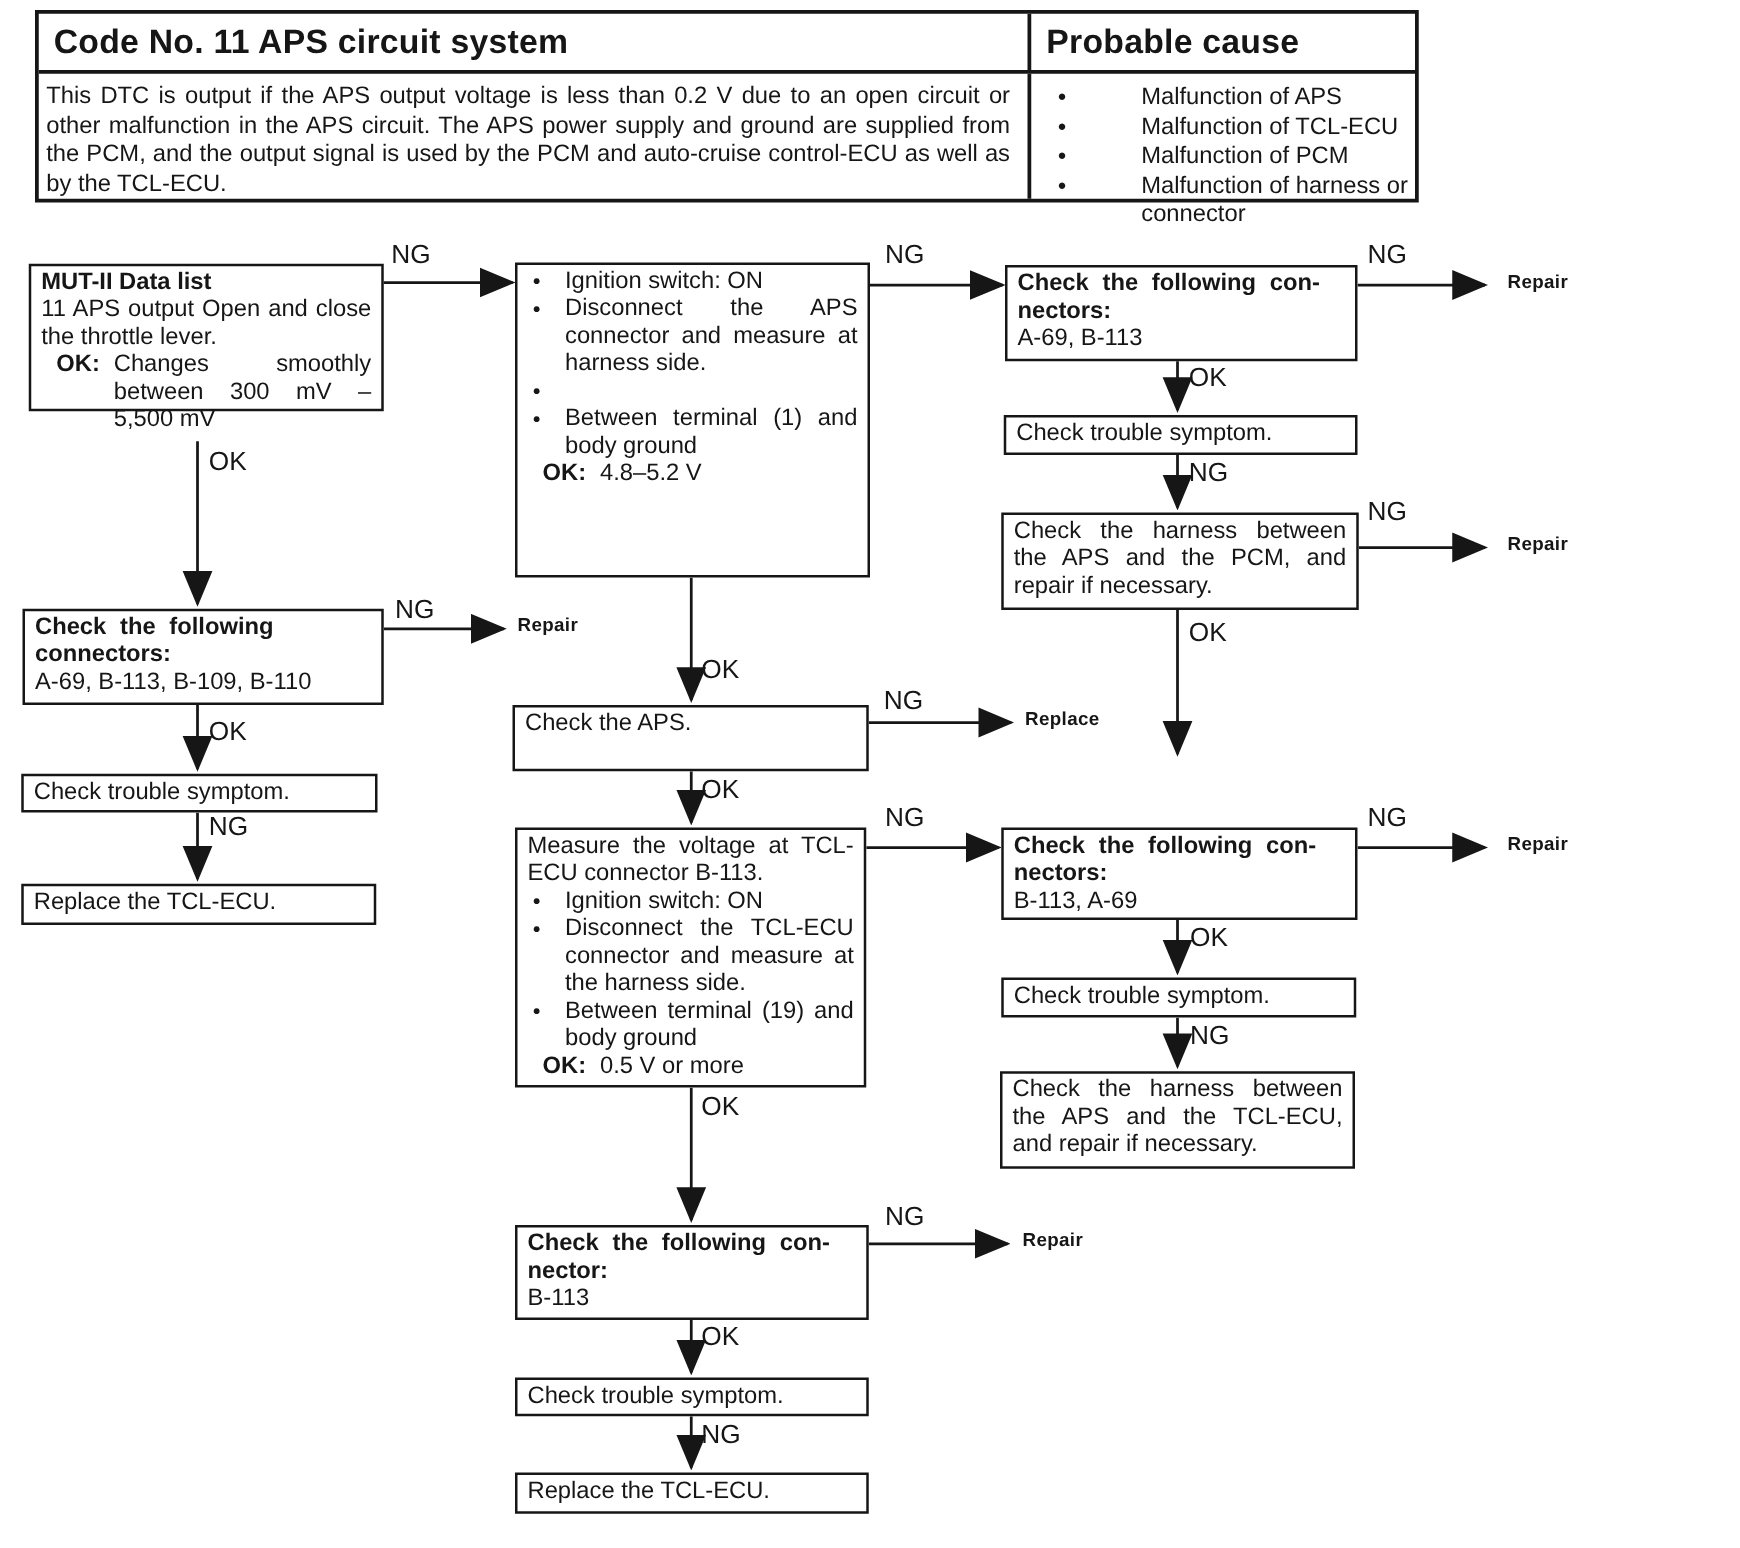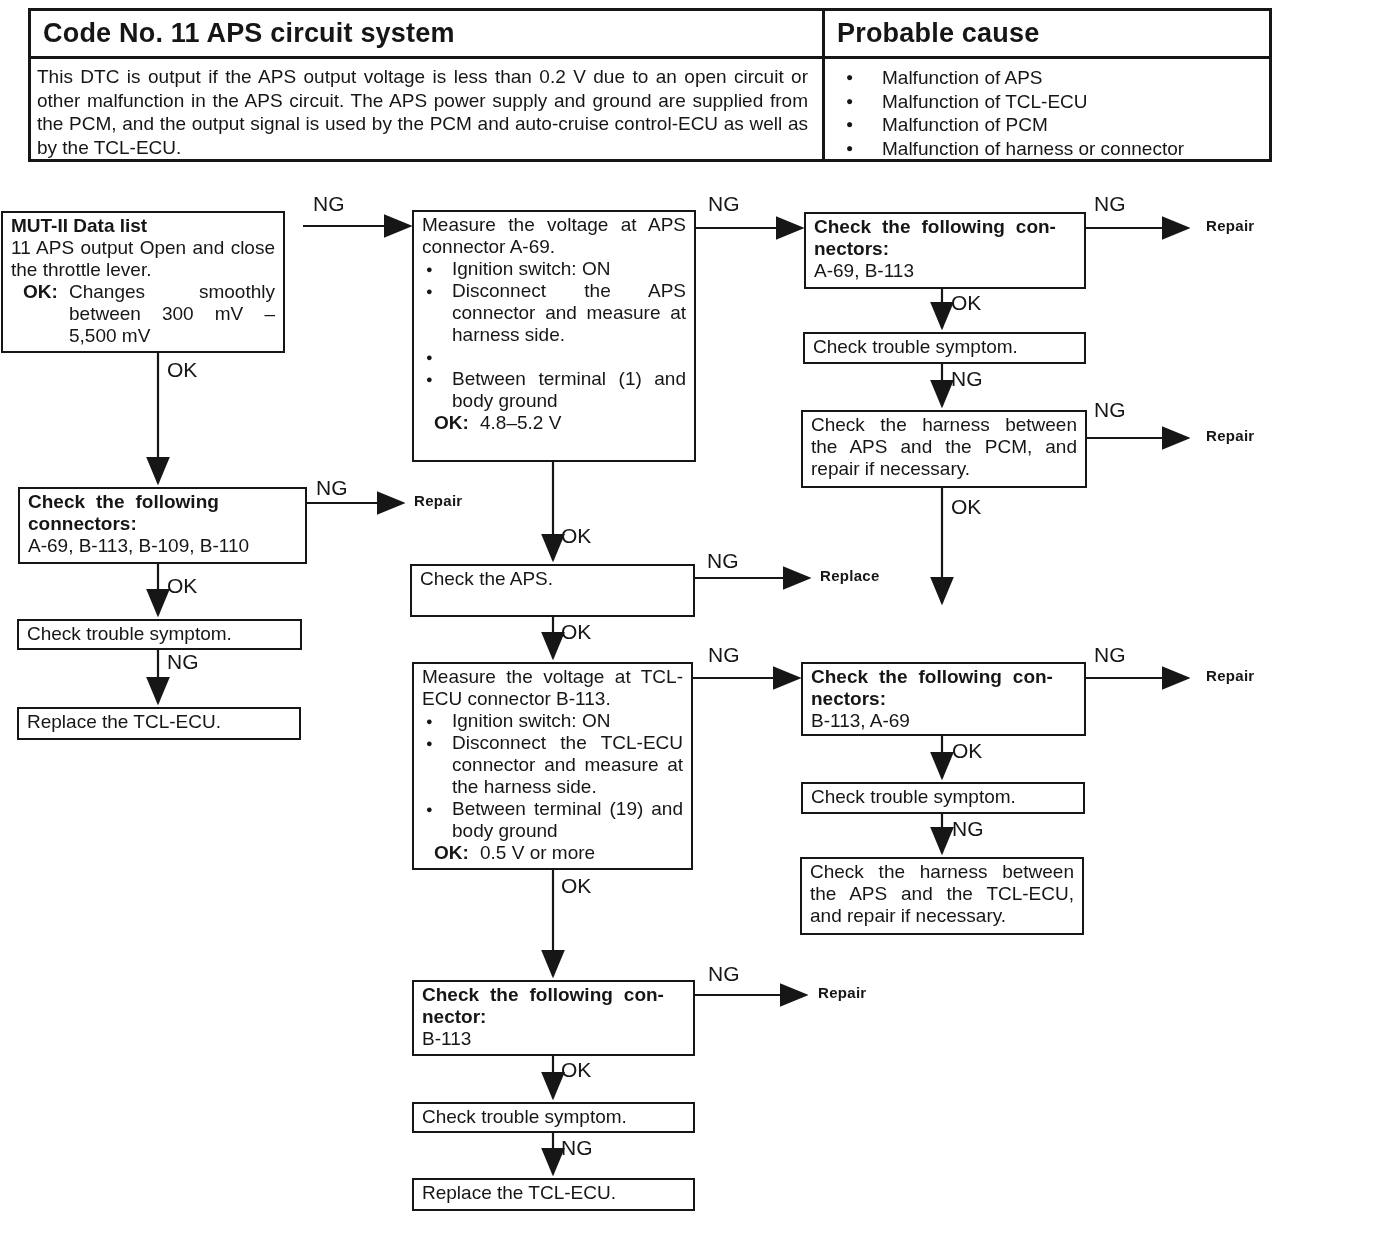--- a/index.html
+++ b/index.html
@@ -1,32 +1,32 @@
 <!DOCTYPE html>
 <html><head>
 <meta charset="utf-8">
 <style>
   html,body { margin:0; padding:0; background:#e8e8e8; }
   .page {
     position:relative; width:1392px; height:1238px; background:#ffffff;
     font-family:"Liberation Sans", sans-serif; color:#161616; overflow:hidden;
   }
   
-  .tbl { position:absolute; left:28px; top:8px; width:1244px; height:154px;
+  .tbl { position:absolute; left:28px; top:8px; width:1107px; height:154px;
          border:3px solid #161616; box-sizing:border-box; display:flex; flex-direction:column; }
   .tr1 { display:flex; height:45px; border-bottom:3px solid #161616; }
   .tr2 { display:flex; flex:1; min-height:0; }
   .c1 { width:794px; border-right:3px solid #161616; box-sizing:border-box; }
   .c2 { flex:1; }
   .hd-title { font-size:27px; font-weight:bold; padding:7px 0 0 12px; letter-spacing:0.2px; }
   .desc { font-size:19px; line-height:23.5px; text-align:justify; padding:6px 14px 0 6px; }
   .causes { padding-top:7px; }
   .crow { display:flex; line-height:23.5px; }
   .cdot { flex:0 0 36px; padding-left:21px; font-size:12px; box-sizing:content-box; }
-  .ctxt { font-size:19px; }
+  .ctxt { font-size:19px;margin-left:31px; }
   
   .node { position:absolute; box-sizing:border-box; background:#fff;
           border:2px solid #161616; padding:2px 8px; font-size:19px; line-height:22px; }
   .node p { margin:0; }
   .just { text-align:justify; }
   .b { font-weight:bold; }
   .wsp { word-spacing:0.3em; }
   .bul { display:flex; }
   .dot { flex:0 0 30px; padding-left:4px; font-size:11px; line-height:22px; box-sizing:border-box; }
   .bt { flex:1; text-align:justify; }
@@ -96,31 +96,30 @@
       <line x1="553" y1="1056" x2="553" y2="1098" marker-end="url(#ah)"></line>
       <line x1="553" y1="1133" x2="553" y2="1174" marker-end="url(#ah)"></line>
       <line x1="942" y1="288" x2="942" y2="328" marker-end="url(#ah)"></line>
       <line x1="942" y1="364" x2="942" y2="406" marker-end="url(#ah)"></line>
       <line x1="942" y1="488" x2="942" y2="603" marker-end="url(#ah)"></line>
       <line x1="942" y1="736" x2="942" y2="778" marker-end="url(#ah)"></line>
       <line x1="942" y1="814" x2="942" y2="853" marker-end="url(#ah)"></line>
     </g>
   </svg>
 
-  <div class="node" style="left:1px;top:211px;width:284px;height:142px">
+  <div class="node" style="left:23px;top:211px;width:284px;height:118px">
     <p class="b">MUT-II Data list</p>
     <p class="just">11 APS output Open and close the throttle lever.</p>
     <div class="okrow">
       <span class="okl">OK:</span>
       <span class="okt just">Changes smoothly between 300 mV – 5,500 mV</span>
     </div>
   </div>
 
   <div class="node" style="left:412px;top:210px;width:284px;height:252px">
-    <p class="just">Measure the voltage at APS connector A-69.</p>
     <div class="bul">
       <span class="dot">●</span>
       <span class="bt">Ignition switch: ON</span>
     </div>
     <div class="bul">
       <span class="dot">●</span>
       <span class="bt">Disconnect the APS connector and measure at harness side.</span>
     </div>
     <div class="bul">
       <span class="dot">●</span>

